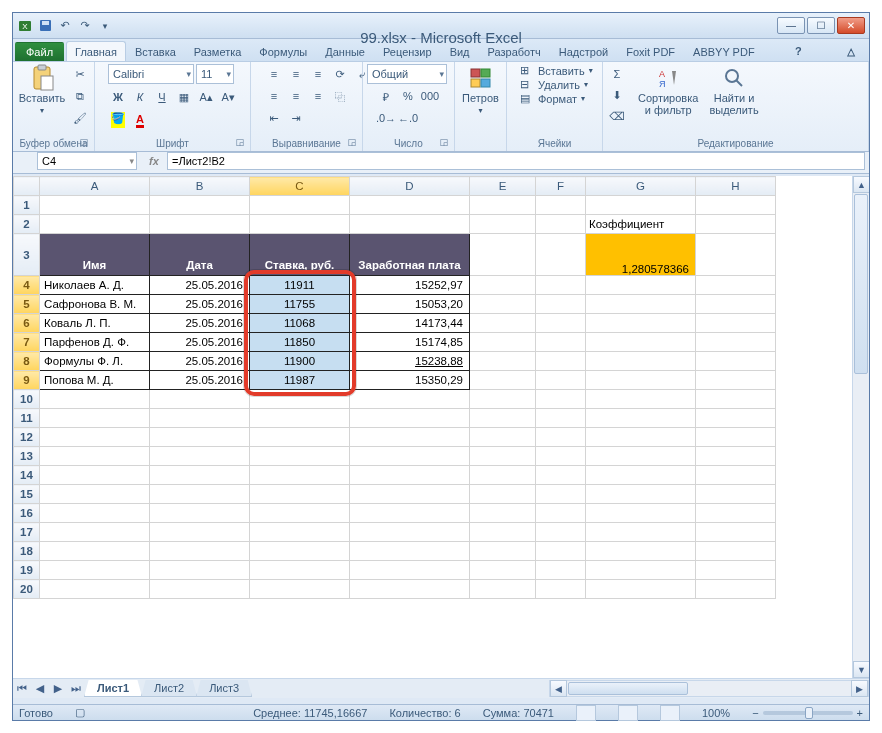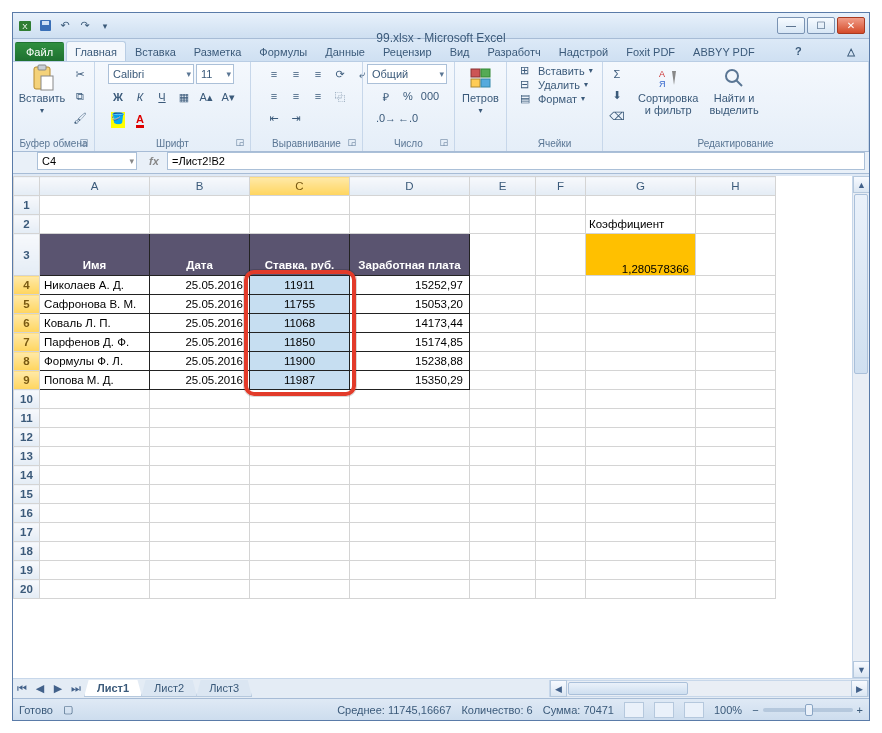--- a/index.html
+++ b/index.html
@@ -4,21 +4,21 @@
 <style>
 * { box-sizing: border-box; margin: 0; padding: 0; font-family: "Segoe UI", Tahoma, sans-serif; }
 body { background: #fff; overflow: hidden; }
 .frame { position: relative; width: 882px; height: 733px; border: 4px solid #fff; box-shadow: 0 0 0 1px #888; margin: 0; background: #fff; }
 .inner { position: absolute; inset: 8px; border: 1px solid #5a7ba8; background: #dfe9f5; }
 
 
 .titlebar { height: 26px; background: linear-gradient(#e8f1fb,#cedff1); display: flex; align-items: center; padding: 0 4px; border-bottom: 1px solid #a7bcd6; position: relative; }
 .titlebar .ql { width: 16px; height: 16px; display: flex; align-items: center; justify-content: center; font-size: 11px; color: #3b5a7a; cursor: pointer; }
 .titlebar .qat { display: flex; gap: 4px; margin-left: 4px; }
-.titlebar .title { position: absolute; left: 0; right: 0; text-align: center; font-size: 12px; color: #3b5a7a; pointer-events: none; margin-top: 24px; }
+.titlebar .title { position: absolute; left: 0; right: 0; text-align: center; font-size: 15px; color: #3b5a7a; pointer-events: none; margin-top: 24px; }
 .winbtns { margin-left: auto; display: flex; gap: 2px; z-index: 2; }
 .winbtn { width: 28px; height: 17px; border: 1px solid #7a93b3; border-radius: 2px; background: linear-gradient(#f7fbff,#d7e6f5); display: flex; align-items: center; justify-content: center; font-size: 10px; color: #314d6e; cursor: pointer; }
 .winbtn.close { background: linear-gradient(#f19d89,#d44b2a); border-color: #a83a20; color: #fff; }
 
 
 .tabs { height: 23px; background: linear-gradient(#dce9f7,#cfe0f2); display: flex; align-items: flex-end; padding-left: 2px; border-bottom: 1px solid #b9cde4; font-size: 11px; }
 .tab { padding: 4px 8px 3px; color: #3b5a7a; cursor: pointer; border: 1px solid transparent; border-bottom: none; }
 .tab.file { background: linear-gradient(#2f8f3f,#1e7030); color: #fff; border-radius: 2px 2px 0 0; margin-right: 2px; padding: 3px 10px; }
 .tab.active { background: #f3f7fc; border-color: #b9cde4; border-radius: 3px 3px 0 0; }
 .tabs .help { margin-left: auto; margin-right: 8px; color: #3b5a7a; font-weight: bold; padding: 4px 6px; cursor: pointer; }
@@ -71,21 +71,21 @@
 
 .sheettabs { position: absolute; bottom: 22px; left: 0; right: 0; height: 20px; background: #e4ecf5; border-top: 1px solid #c7d7ea; display: flex; align-items: center; font-size: 11px; }
 .sheettabs .nav { width: 18px; height: 18px; display: flex; align-items: center; justify-content: center; color: #42618a; cursor: pointer; }
 .stab { padding: 2px 12px; background: #dbe6f2; border: 1px solid #b5c8dd; border-top: none; margin-left: -1px; cursor: pointer; color: #3b5a7a; clip-path: polygon(8% 0, 92% 0, 100% 100%, 0 100%); }
 .stab.active { background: #fff; font-weight: bold; }
 .hscroll { margin-left: auto; width: 320px; height: 17px; background: #e9eef5; border: 1px solid #c7d7ea; display: flex; align-items: center; position: relative; }
 .hscroll .thumb { position: absolute; left: 18px; top: 1px; bottom: 1px; width: 120px; background: linear-gradient(#eaf1fa,#cfdff0); border: 1px solid #aac0da; border-radius: 2px; }
 .hscroll .btn.r { position: absolute; right: 0; }
 
 
-.status { position: absolute; bottom: 0; left: 0; right: 0; height: 22px; background: linear-gradient(#dfe9f5,#cdddee); border-top: 1px solid #a7bcd6; display: flex; align-items: center; font-size: 11px; color: #3b5a7a; padding: 0 6px; gap: 10px; }
+.status { position: absolute; bottom: 0; left: 0; right: 0; height: 16px; background: linear-gradient(#dfe9f5,#cdddee); border-top: 1px solid #a7bcd6; display: flex; align-items: center; font-size: 11px; color: #3b5a7a; padding: 0 6px; gap: 22px; }
 .status .stat { white-space: nowrap; }
 .status .spacer { flex: 1; }
 .status .viewbtn { width: 20px; height: 16px; border: 1px solid #b5c8dd; background: #eaf1fa; cursor: pointer; }
 .status .zoom { display: flex; align-items: center; gap: 4px; }
 .status .slider { width: 90px; height: 4px; background: #b5c8dd; position: relative; border-radius: 2px; }
 .status .slider .knob { position: absolute; left: 42px; top: -4px; width: 8px; height: 12px; background: #eaf1fa; border: 1px solid #8aa5c4; border-radius: 2px; }
 svg { display: block; }
 </style>
 </head>
 <body>
@@ -419,21 +419,21 @@
               <td></td>
               <td></td>
               <td></td>
               <td></td>
             </tr>
             <tr>
               <th class="rowhdr sel">8</th>
               <td style="border: 1px solid rgb(34, 34, 34); padding-left: 4px;">Формулы Ф. Л.</td>
               <td class="rnum" style="border: 1px solid rgb(34, 34, 34);">25.05.2016</td>
               <td class="selcell" style="border: 1px solid rgb(34, 34, 34);">11900</td>
-              <td class="rnum" style="border: 1px solid rgb(34, 34, 34);">15238,88</td>
+              <td class="rnum" style="border: 1px solid rgb(34, 34, 34); text-decoration: underline;">15238,88</td>
               <td></td>
               <td></td>
               <td></td>
               <td></td>
             </tr>
             <tr>
               <th class="rowhdr sel">9</th>
               <td style="border: 1px solid rgb(34, 34, 34); padding-left: 4px;">Попова М. Д.</td>
               <td class="rnum" style="border: 1px solid rgb(34, 34, 34);">25.05.2016</td>
               <td class="selcell" style="border: 1px solid rgb(34, 34, 34);">11987</td>

